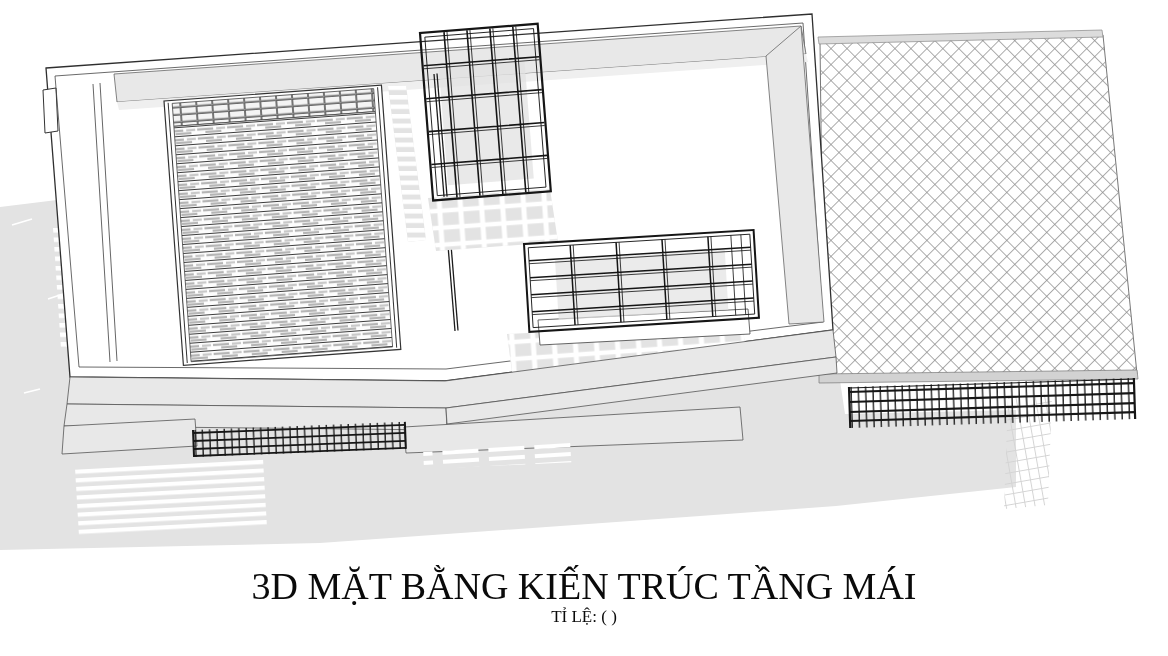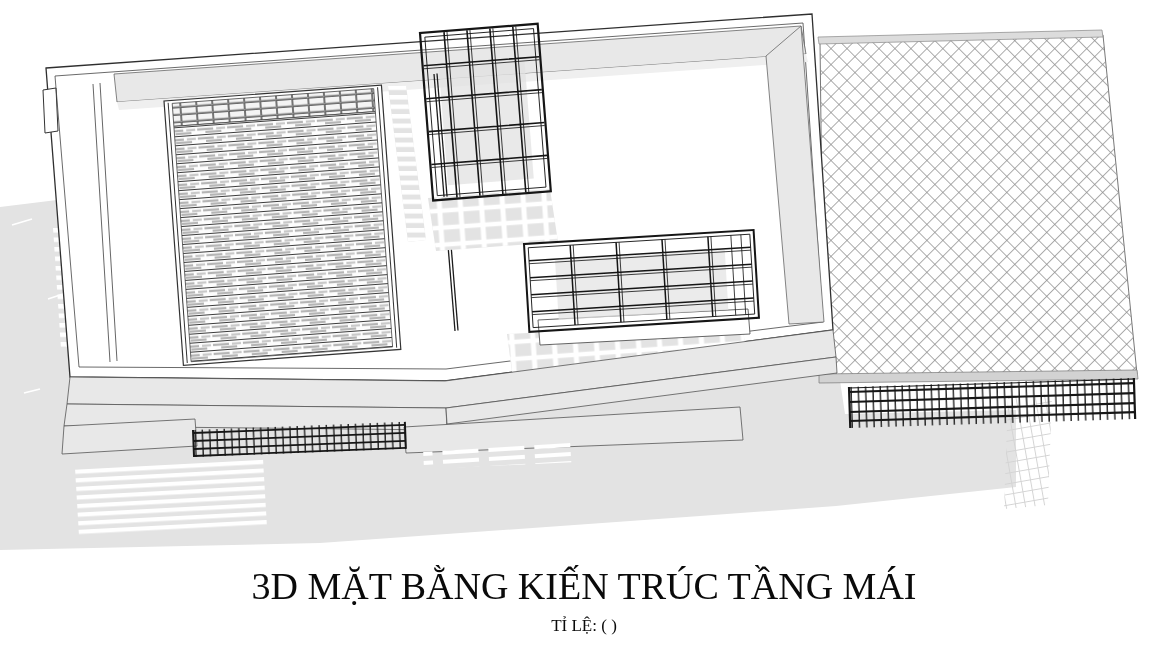--- a/index.html
+++ b/index.html
@@ -20,21 +20,21 @@
   .stroke-line{stroke:var(--line);}
   .title-block{
     position:absolute;left:0;top:567px;width:1168px;
     text-align:center;color:#0a0a0a;
   }
   .title-block h1{
     margin:0;font-size:38px;font-weight:normal;line-height:1.05;
     letter-spacing:0px;font-family:"Liberation Serif","DejaVu Serif",serif;
   }
   .subtitle{
-    margin-top:9px;font-size:17px;font-weight:normal;
+    font-size:17px;font-weight:normal;
     font-family:"Liberation Serif","DejaVu Serif",serif;
   }
 </style>
 </head>
 <body>
 
 <div class="canvas">
 
 <svg width="1168" height="656" viewBox="0 0 1168 656">
   <defs>

